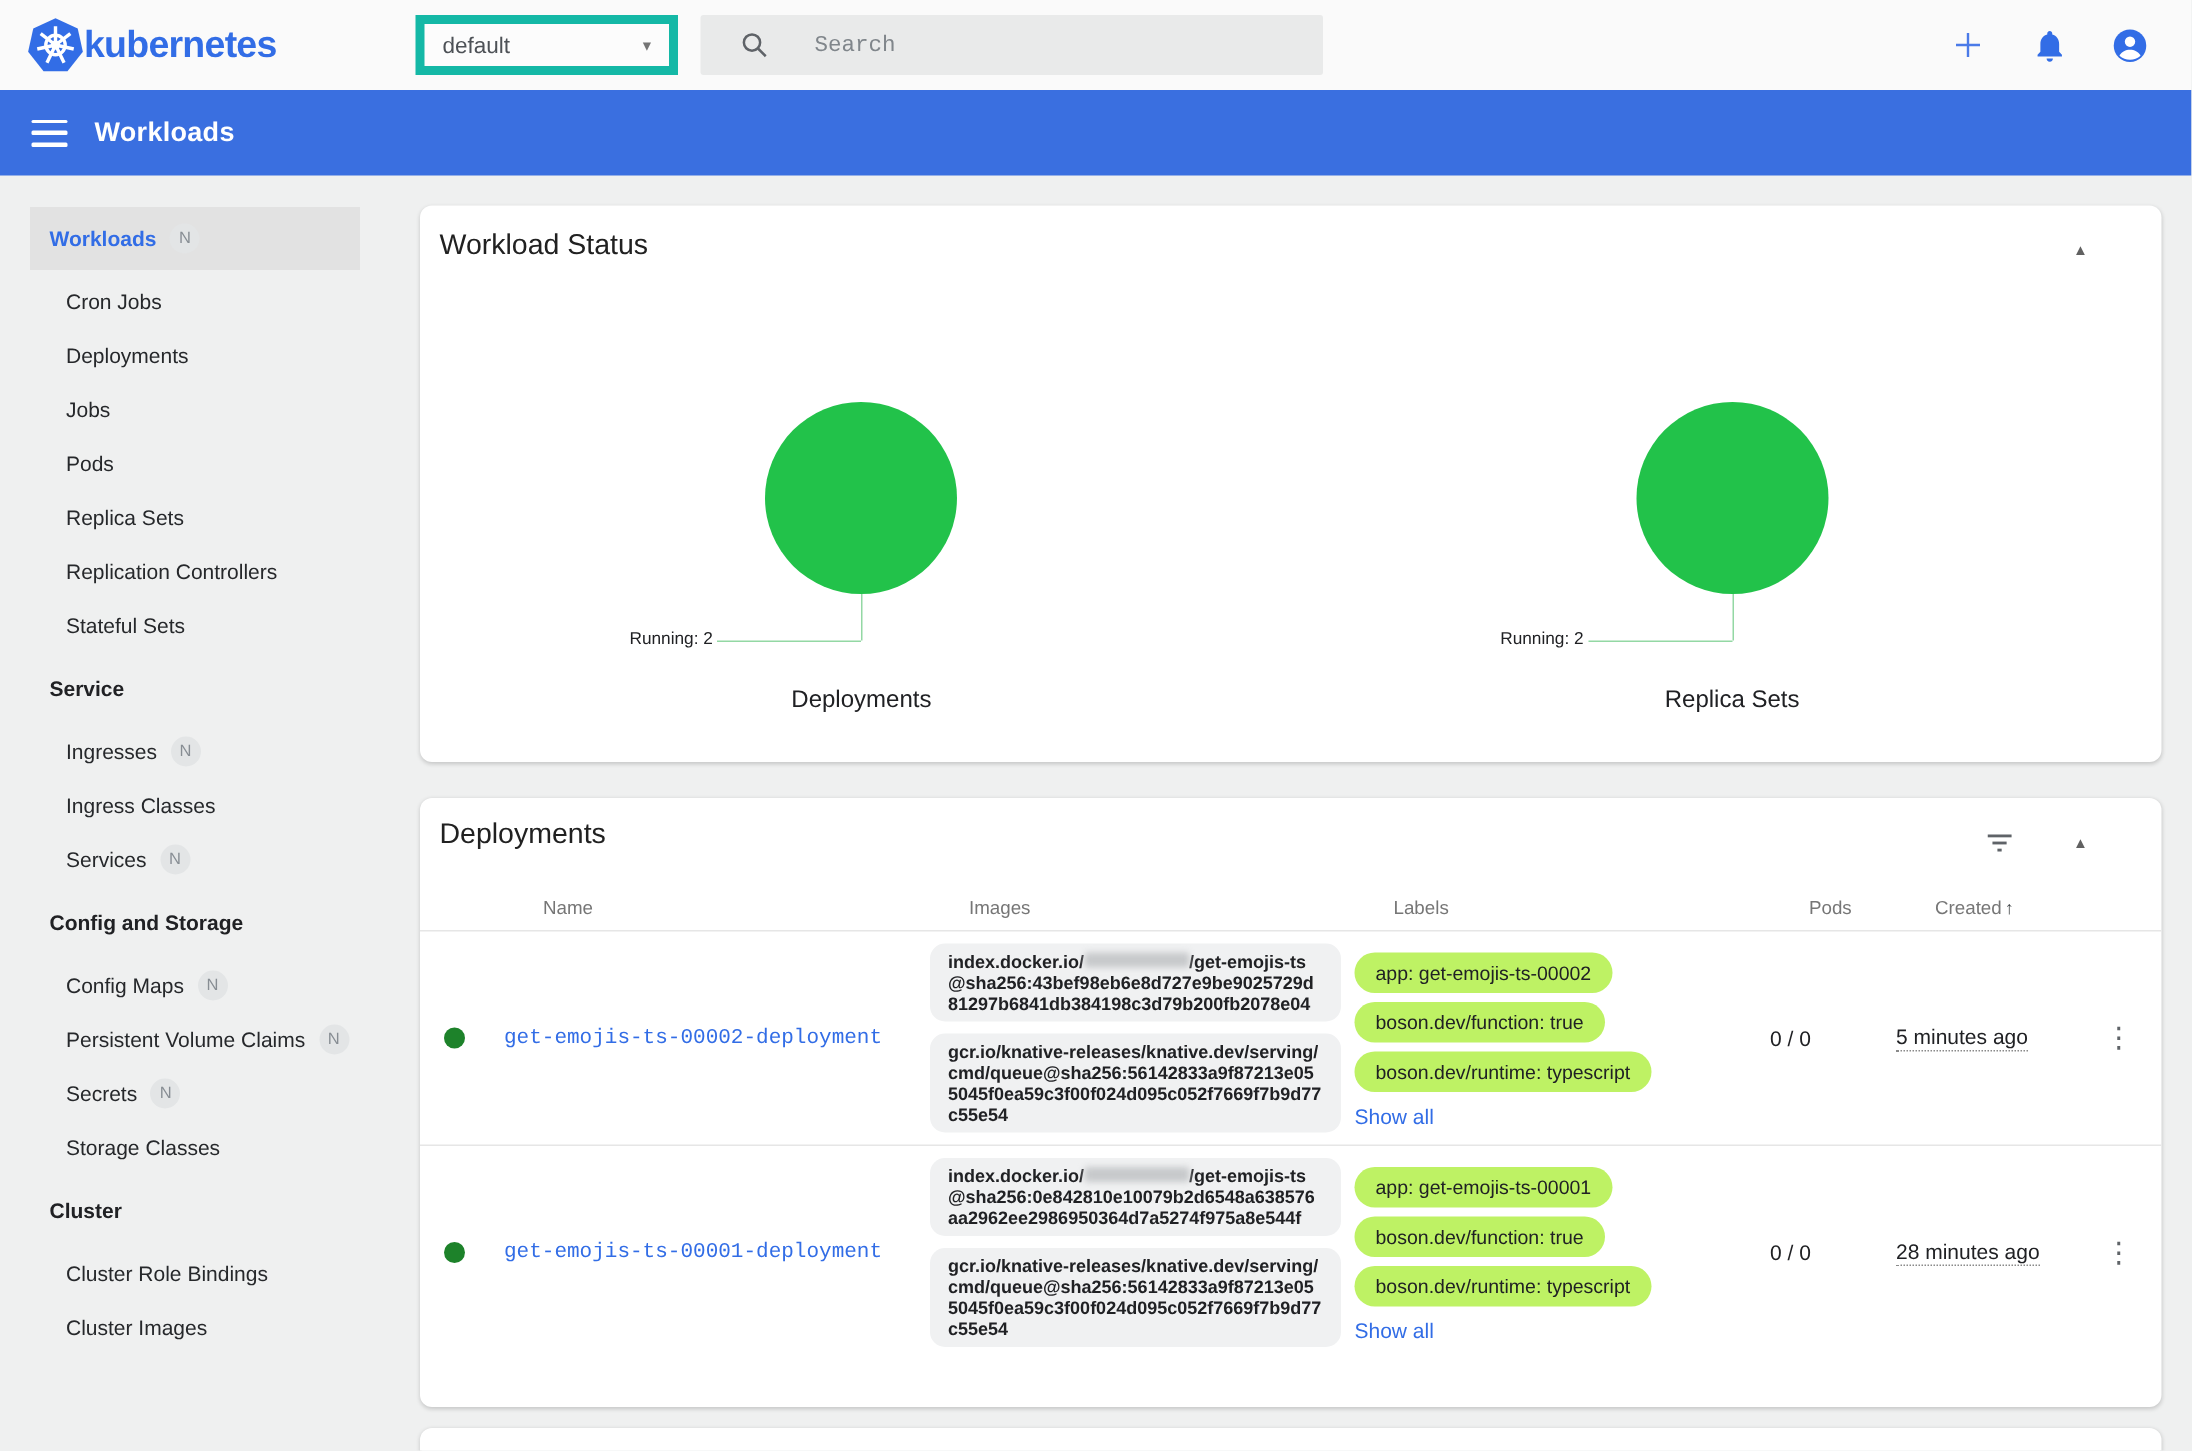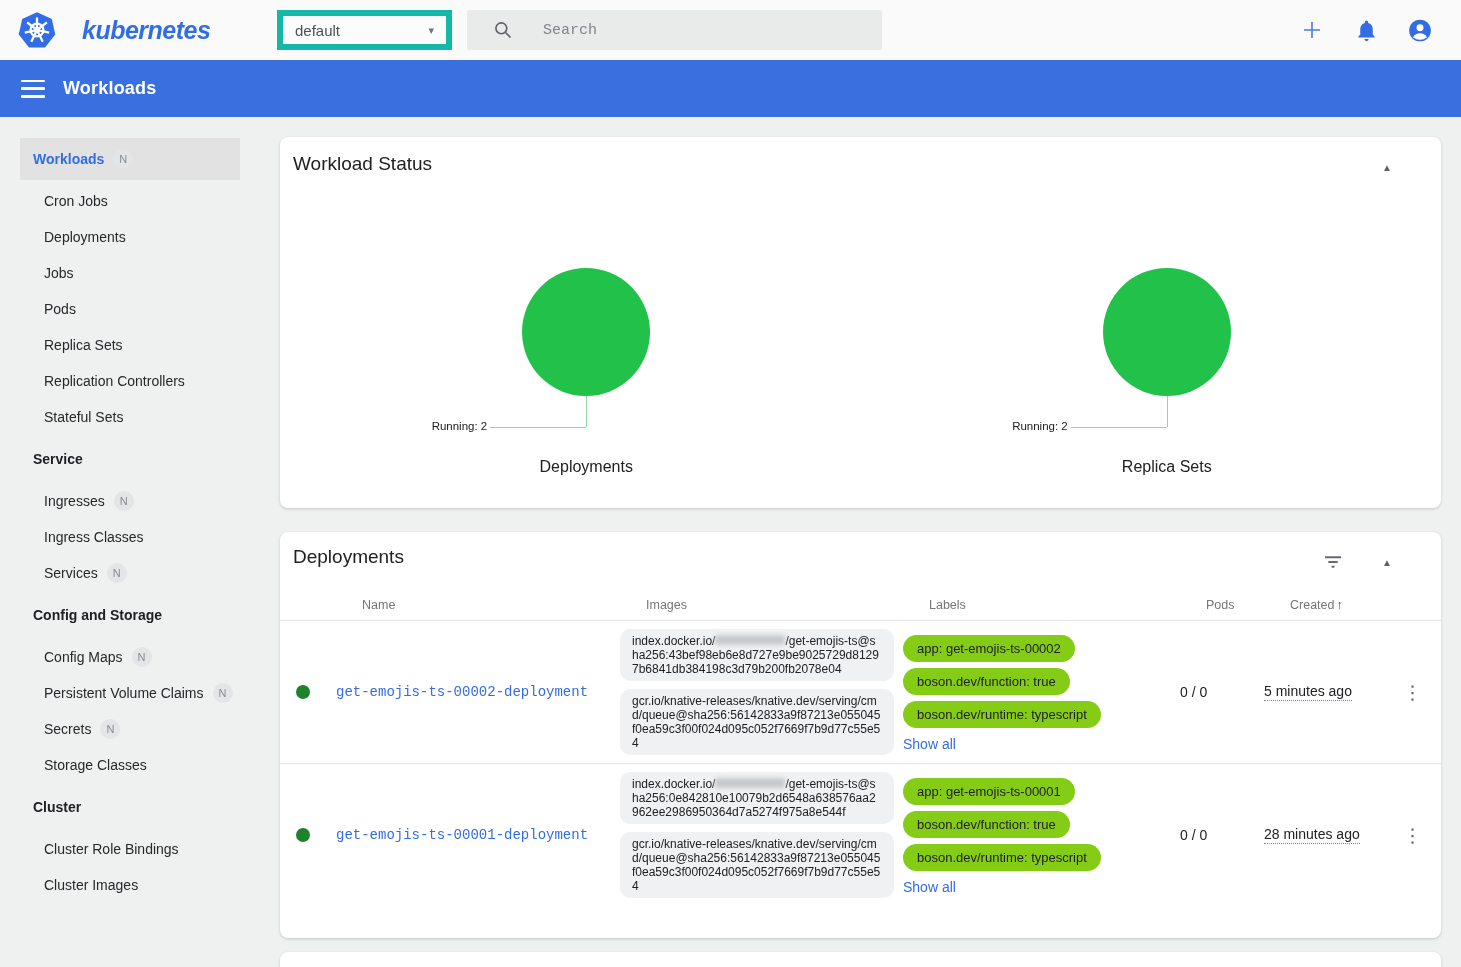--- a/index.html
+++ b/index.html
@@ -3,21 +3,21 @@
 <meta charset="utf-8">
 <style>
   * { box-sizing: border-box; margin: 0; padding: 0; }
   html,body { width:1461px; height:967px; overflow:hidden; }
   body {
     font-family: "Liberation Sans", sans-serif;
     background:#eff0f0; position:relative; color:#202124;
   }
   
   .topbar { position:absolute; top:0; left:0; width:1461px; height:60px; background:#fafafa; z-index:5; }
-  .logo-wrap { position:absolute; left:18px; top:11px; display:flex; align-items:center; gap:26px;font-style:italic; }
+  .logo-wrap { position:absolute; left:18px; top:11px; display:flex; align-items:center; gap:0; }
   .logo-wrap svg { width:38px; height:38px; }
   .brand { font-size:25px; font-weight:700; color:#326de6; letter-spacing:-0.5px; }
   .ns-box { position:absolute; left:277px; top:10px; width:175px; height:40px; background:#fcfcfc;
     border:6px solid #14b8a6; display:flex; align-items:center; padding:0 12px; cursor:pointer; }
   .ns-value { font-size:15px; color:#4d5156; }
   .ns-caret { margin-left:auto; font-size:11px; color:#757575; }
   .search-box { position:absolute; left:467px; top:10px; width:415px; height:40px; background:#e9eaea;
     border-radius:2px; display:flex; align-items:center; padding:0 0 0 26px; }
   .search-box svg { width:20px; height:20px; flex:0 0 auto; }
   .search-input { border:none; outline:none; background:transparent; margin-left:30px; font-size:15px;
@@ -43,21 +43,21 @@
     border-radius:50%; background:#e3e5e6; color:#878d93; font-size:11px; font-weight:400; margin-left:9px; flex:0 0 auto; }
   
   .card { position:absolute; left:280px; width:1161px; background:#fff; border-radius:8px;
     box-shadow:0 1px 3px rgba(0,0,0,0.18); }
   .card-title { font-size:19px; color:#212121; font-weight:400; }
   .collapse-btn { position:absolute; top:20px; right:44px; width:20px; height:20px; display:flex;
     align-items:center; justify-content:center; color:#616161; font-size:10px; cursor:pointer; }
   
   #card-status { top:137px; height:371px; }
   #card-status .card-title { position:absolute; left:13px; top:16px; }
-  .charts-row { position:absolute; top:0; left:16px; width:100%; height:100%; display:flex; }
+  .charts-row { position:absolute; top:0; left:4px; width:100%; height:100%; display:flex; }
   .chart-half { position:relative; flex:1 1 50%; }
   .pie-circle { position:absolute; top:131px; left:calc(50% - 64px); width:128px; height:128px;
     border-radius:50%; }
   .conn-v { position:absolute; top:259px; left:50%; height:31px; border-left:1.5px solid #93d8a4; }
   .conn-h { position:absolute; top:290px; right:50%; width:96px; border-top:1.5px solid #93d8a4; }
   .pie-annot { position:absolute; top:283px; right:calc(50% + 99px); font-size:11.5px; color:#202124; white-space:nowrap; }
   .chart-name { position:absolute; top:321px; left:0; width:100%; text-align:center; font-size:16px; color:#202124; }
   
   #card-deploy { top:532px; height:406px; overflow:hidden; }
   #card-deploy .card-title { position:absolute; left:13px; top:14px; }
@@ -66,27 +66,27 @@
   .tbl { position:absolute; top:58px; left:0; width:100%; }
   .tbl-grid { display:grid; grid-template-columns:56px 284px 283px 277px 84px 120px 1fr; }
   .tbl-head { height:30px; align-items:center; color:#767676; font-size:12.5px; }
   .tbl-head > div { padding-right:8px;margin-left:26px; }
   .sort-arrow { font-size:12px; color:#3c4043; margin-left:2px; }
   .tbl-row { border-top:1px solid #e6e6e6; padding:8px 0; }
   .cell-dot { display:flex; align-items:center; padding-left:16px; }
   .status-dot { width:14px; height:14px; border-radius:50%; background:#1d822a; }
   .cell-name { display:flex; align-items:center;font-family:Liberation Mono, monospace; }
   .name-link { color:#326de6; font-size:14px; text-decoration:none; cursor:pointer; }
-  .cell-images { display:flex; flex-direction:column; gap:8px; justify-content:center; }
+  .cell-images { display:flex; flex-direction:column; gap:8px; justify-content:center;font-weight:bold; }
   .img-chip { background:#f0f1f2; border-radius:10px; padding:5px 12px; font-size:12px; line-height:14px;
     color:#202124; width:274px; word-break:break-all; }
   .redacted-box { display:inline-block; width:70px; height:10px; background:#c7c9cb; border-radius:2px;
     filter:blur(2.2px); vertical-align:baseline; }
   .cell-labels { display:flex; flex-direction:column; align-items:flex-start; justify-content:center; padding-top:2px; }
-  .label-pill { background:#84cc16; border-radius:15px; padding:6px 14px; font-size:13px; color:#202124;
+  .label-pill { background:#bef264; border-radius:15px; padding:6px 14px; font-size:13px; color:#202124;
     margin-bottom:6px; white-space:nowrap; }
   .show-all { color:#326de6; font-size:14px; cursor:pointer; margin-top:2px; }
   .cell-pods, .cell-created { display:flex; align-items:center; font-size:14px; color:#202124; }
   .created-text { border-bottom:1px dotted #8a8a8a; padding-bottom:1px; }
   .cell-menu { display:flex; align-items:center; justify-content:center; }
   .kebab { font-size:19px; color:#5f6368; cursor:pointer; letter-spacing:0; line-height:1; }
   
   #card-next { top:952px; height:40px; }
 </style>
 </head>

